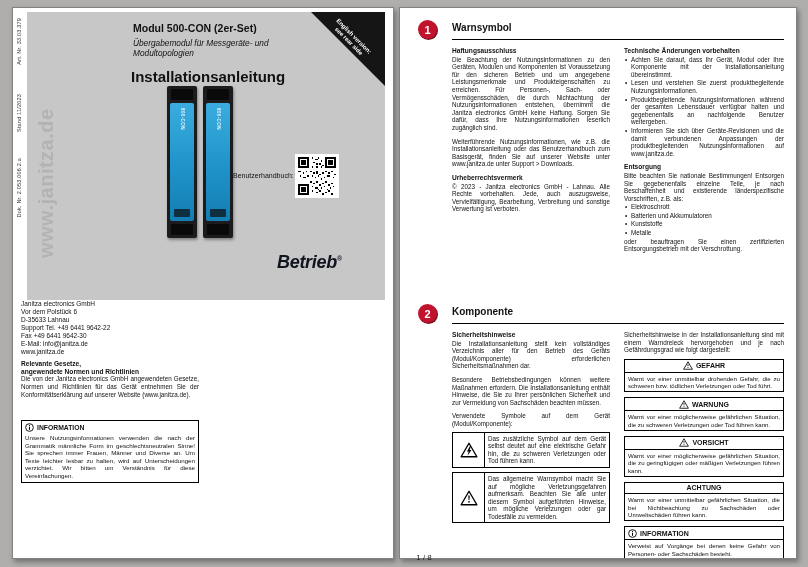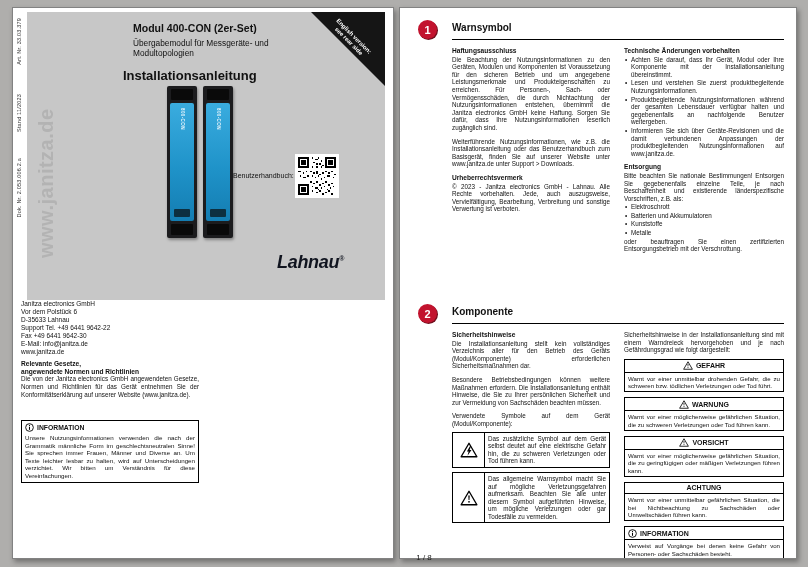--- a/index.html
+++ b/index.html
@@ -14,22 +14,22 @@
   .cover-panel{position:absolute;left:14px;top:4px;width:358px;height:288px;background:#c7c7c7;overflow:hidden;}
   .vtext{writing-mode:vertical-rl;transform:rotate(180deg);white-space:nowrap;}
   .side-label{position:absolute;left:3px;font-size:5.5px;color:#333;letter-spacing:.2px;}
   .watermark{position:absolute;left:8px;top:26px;height:220px;font-size:20px;font-weight:bold;
              color:#b3b3b3;letter-spacing:.5px;}
   .corner-tri{position:absolute;top:0;right:0;width:0;height:0;
               border-top:74px solid #151515;border-left:74px solid transparent;}
   .banner-text{position:absolute;top:20px;right:-20px;width:108px;text-align:center;
                transform:rotate(45deg);color:#fff;font-size:6px;line-height:7px;font-weight:bold;}
   .cover-title{position:absolute;left:106px;top:10px;font-size:10.5px;font-weight:bold;}
-  .cover-subtitle{position:absolute;left:106px;top:26px;width:185px;font-size:8.3px;line-height:10px;}
-  .cover-doctype{position:absolute;left:96px;top:56px;font-size:13px;font-weight:bold;}
+  .cover-subtitle{position:absolute;left:106px;top:26px;width:185px;font-size:8.3px;line-height:10px;font-style:italic;}
+  .cover-doctype{position:absolute;left:104px;top:56px;font-size:15px;font-weight:bold;}
 
   .module{position:absolute;width:30px;height:152px;top:74px;background:#1c1c1e;border-radius:2px;
           box-shadow:1px 2px 3px rgba(0,0,0,.35);}
   .m1{left:140px}.m2{left:176px}
   .module-cap-top{position:absolute;left:4px;right:4px;top:3px;height:11px;background:#0a0a0a;border-radius:1px;}
   .module-cap-bot{position:absolute;left:4px;right:4px;bottom:3px;height:11px;background:#0a0a0a;border-radius:1px;}
   .module-face{position:absolute;left:3px;right:3px;top:17px;bottom:17px;border-radius:2px;
                background:linear-gradient(180deg,#3aacdf 0%,#1f93c9 55%,#147db2 100%);}
   .module-label{position:absolute;top:5px;left:50%;transform:translateX(-50%);writing-mode:vertical-rl;
                 font-size:4.5px;font-weight:bold;color:#eaf6fc;letter-spacing:.4px;}
@@ -89,21 +89,21 @@
 
     <div class="cover-panel">
       <span class="watermark vtext">www.janitza.de</span>
 
       <div class="corner-tri"></div>
       <div class="banner-text">
         <div>English version:</div>
         <div>see rear side</div>
       </div>
 
-      <div class="cover-title">Modul 400-CON (2er-Set)</div>
+      <div class="cover-title">Modul 500-CON (2er-Set)</div>
       <div class="cover-subtitle">Übergabemodul für Messgeräte- und Modultopologien</div>
       <div class="cover-doctype">Installationsanleitung</div>
 
       <div class="module m1">
         <div class="module-cap-top"></div>
         <div class="module-face">
           <span class="module-label">800-CON</span>
           <div class="module-slot"></div>
         </div>
         <div class="module-cap-bot"></div>
@@ -184,21 +184,21 @@
               <rect x="14" y="22" width="1" height="1"></rect>
               <rect x="16" y="24" width="1" height="1"></rect>
             <rect x="18" y="23" width="1" height="1"></rect>
               <rect x="20" y="22" width="1" height="1"></rect>
               <rect x="22" y="24" width="1" height="1"></rect>
           </g>
         </svg>
       </div>
 
       <div class="brand">
-        <span>Lahnau</span><sup>®</sup>
+        <span>Betrieb</span><sup>®</sup>
       </div>
     </div>
 
     <div class="address">
       <div>Janitza electronics GmbH</div>
       <div>Vor dem Polstück 6</div>
       <div>D-35633 Lahnau</div>
       <div>Support Tel. +49 6441 9642-22</div>
       <div>Fax +49 6441 9642-30</div>
       <div>E-Mail: info@janitza.de</div>

